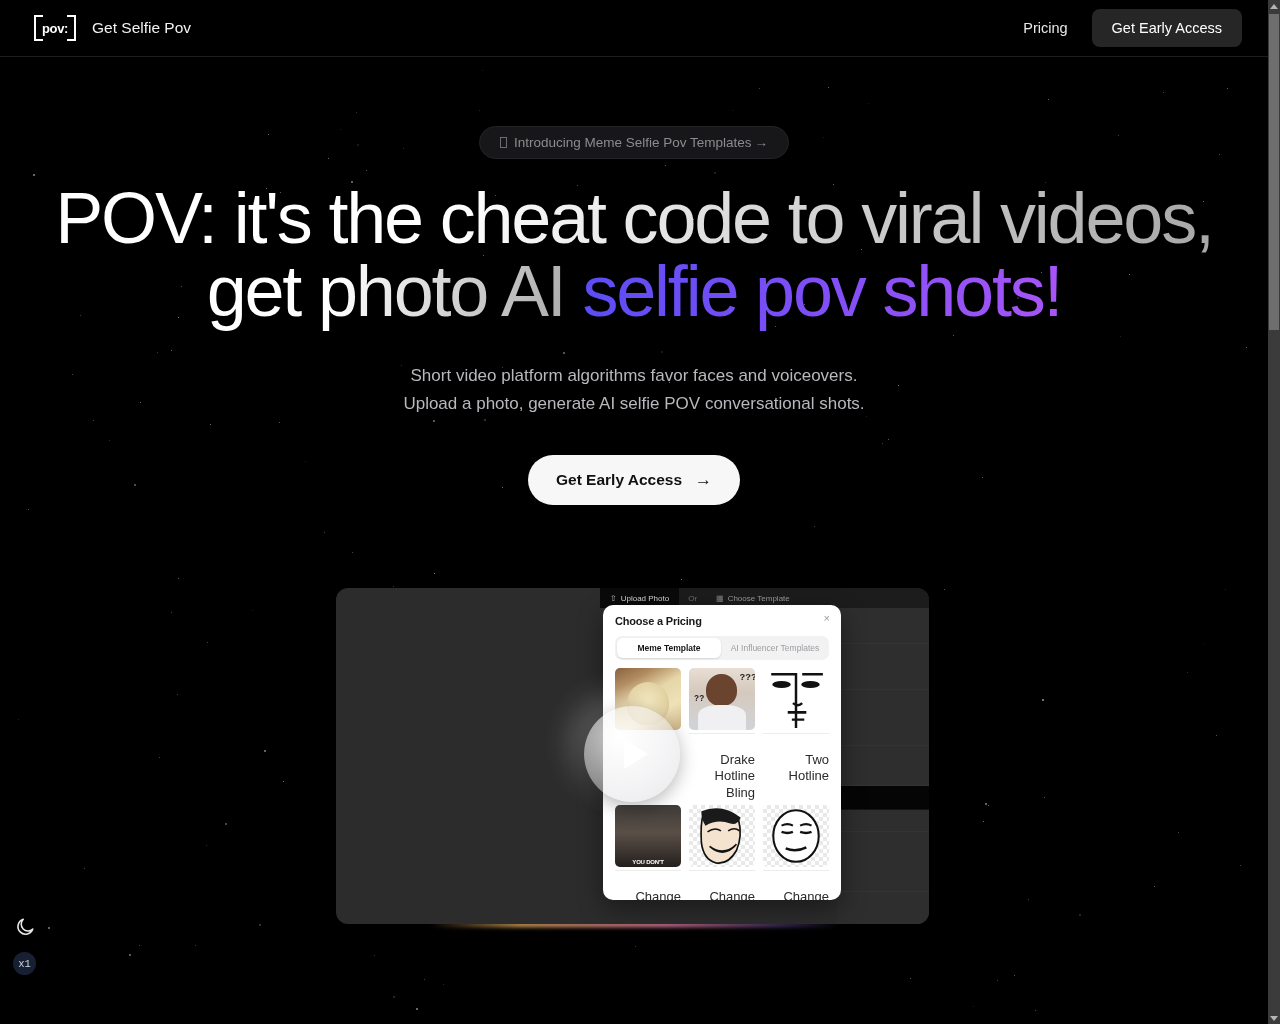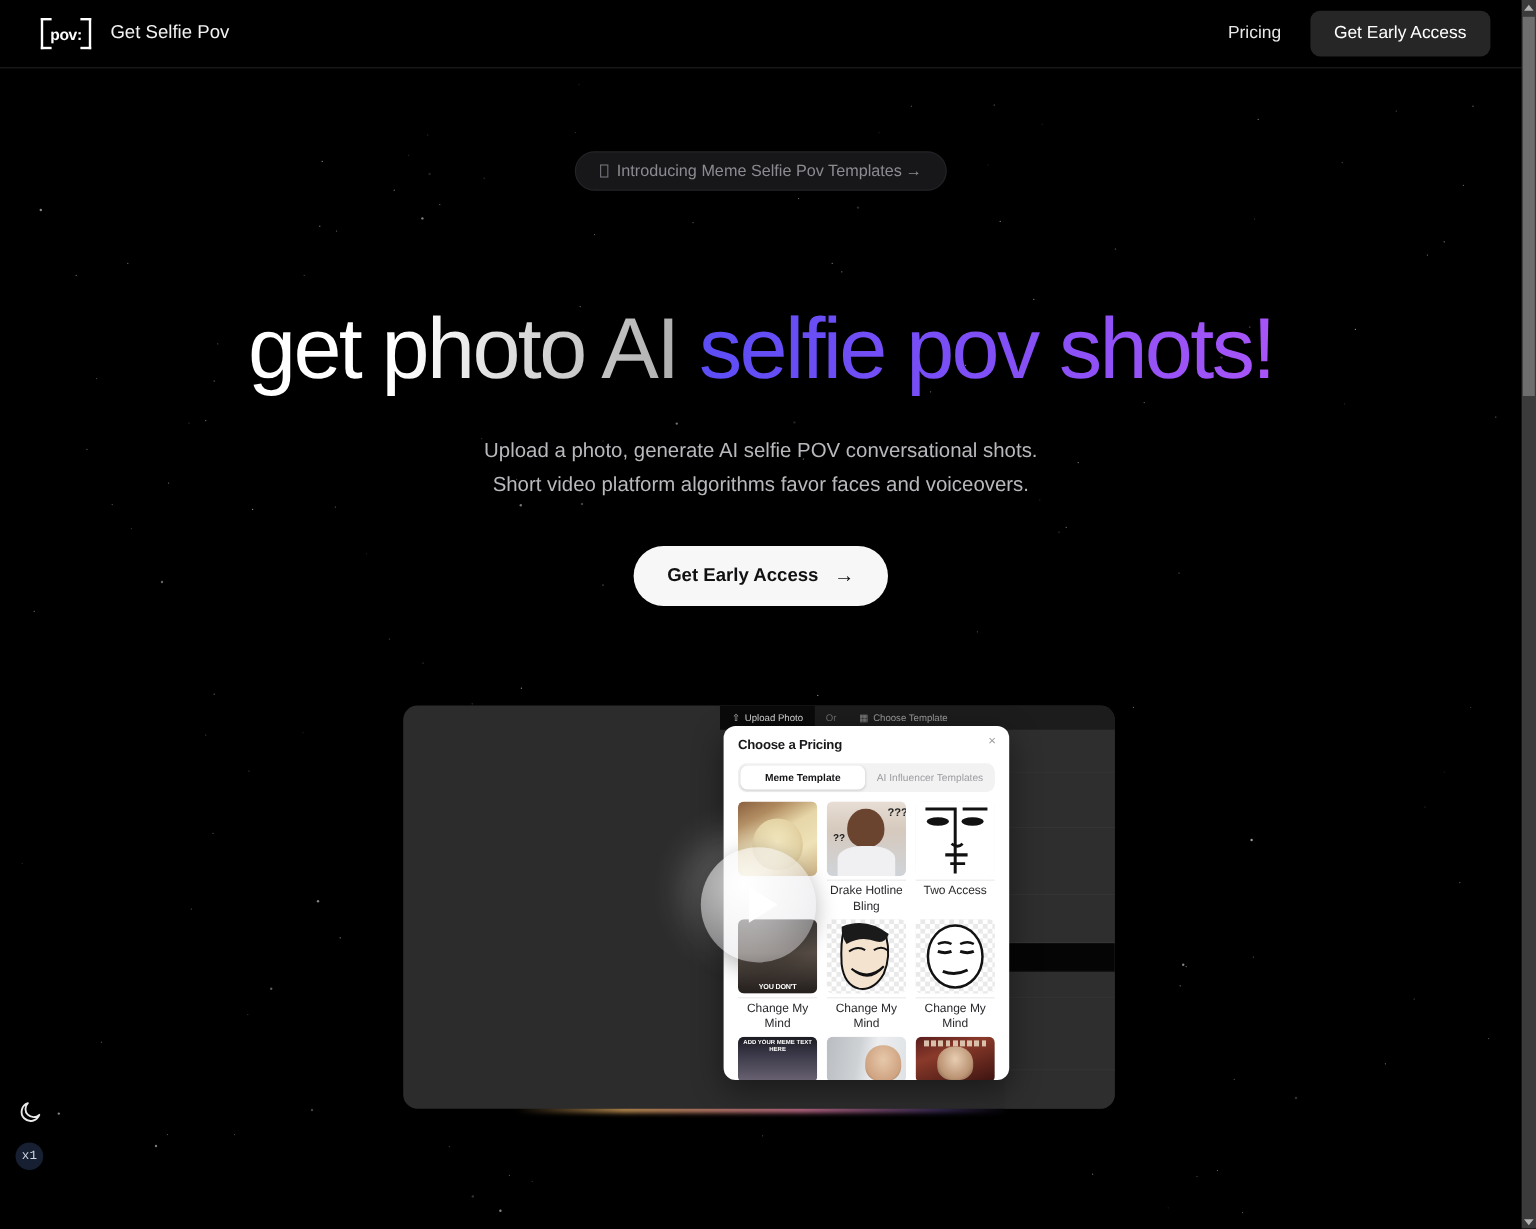--- a/index.html
+++ b/index.html
@@ -333,26 +333,26 @@
   .tpl-thumb {
     width: 100%;
     height: 62px;
     border-radius: 5px;
     overflow: hidden;
     position: relative;
     background: #f4f4f5;
   }
   .tpl-label {
     margin-top: 3px;
-    font-size: 10px;
-    text-align: center;
+    font-size: 13px;
+    text-align: right;
     color: #2a2a2e;
     line-height: 1.25;
     border-top: 1px solid #ececed;
-    padding-top: 3px;
+    padding-top: 18px;
   }
   .tpl-label.noline { border-top: none; }
 
   
   .art { position: absolute; inset: 0; }
   .art-botero { background: linear-gradient(150deg,#8a6040 0%,#b08a5e 22%,#e6d6a8 45%,#efe2b8 70%,#cdb183 100%); }
   .art-botero::after {
     content: "";
     position: absolute;
     left: 18%; top: 22%;
@@ -700,27 +700,27 @@
 
     <div class="announce-wrap">
       <div class="announce-pill">
         <span class="tofu"></span>
         <span>Introducing Meme Selfie Pov Templates</span>
         <span>→</span>
       </div>
     </div>
 
     <h1 id="headline">
-      <br>
+      <span class="grad-white">POV: it's the cheat code to viral videos,</span><br>
       <span class="grad-white">get photo AI </span><span class="grad-purple">selfie pov shots!</span>
     </h1>
 
     <div id="subtitle">
+      <div>Short video platform algorithms favor faces and voiceovers.</div>
       <div>Upload a photo, generate AI selfie POV conversational shots.</div>
-      <div>Short video platform algorithms favor faces and voiceovers.</div>
     </div>
 
     <div class="cta-wrap">
       <button id="hero-cta">
         <span>Get Early Access</span>
         <span class="arw">→</span>
       </button>
     </div>
   </div>
 
@@ -787,21 +787,21 @@
                 <path d="M6 6 L30 6 L30 58" stroke="#111" stroke-width="2.4" fill="none"></path>
                 <ellipse cx="16" cy="16" rx="9" ry="3.4" fill="#111"></ellipse>
                 <ellipse cx="44" cy="16" rx="9" ry="3.4" fill="#111"></ellipse>
                 <path d="M36 6 L56 6" stroke="#111" stroke-width="2.4" fill="none"></path>
                 <path d="M27 34 q5 4 9 0" stroke="#111" stroke-width="2.2" fill="none"></path>
                 <path d="M22 43 L40 43" stroke="#111" stroke-width="2.6"></path>
                 <path d="M26 50 L38 50" stroke="#111" stroke-width="2.2"></path>
               </svg>
             </div>
           </div>
-          <div class="tpl-label">Two Access</div>
+          <div class="tpl-label">Two Hotline</div>
         </div>
 
         <div class="tpl">
           <div class="tpl-thumb">
               <div class="art art-youdont"></div>
             </div>
           <div class="tpl-label">Change My Mind</div>
         </div>
 
         <div class="tpl">

